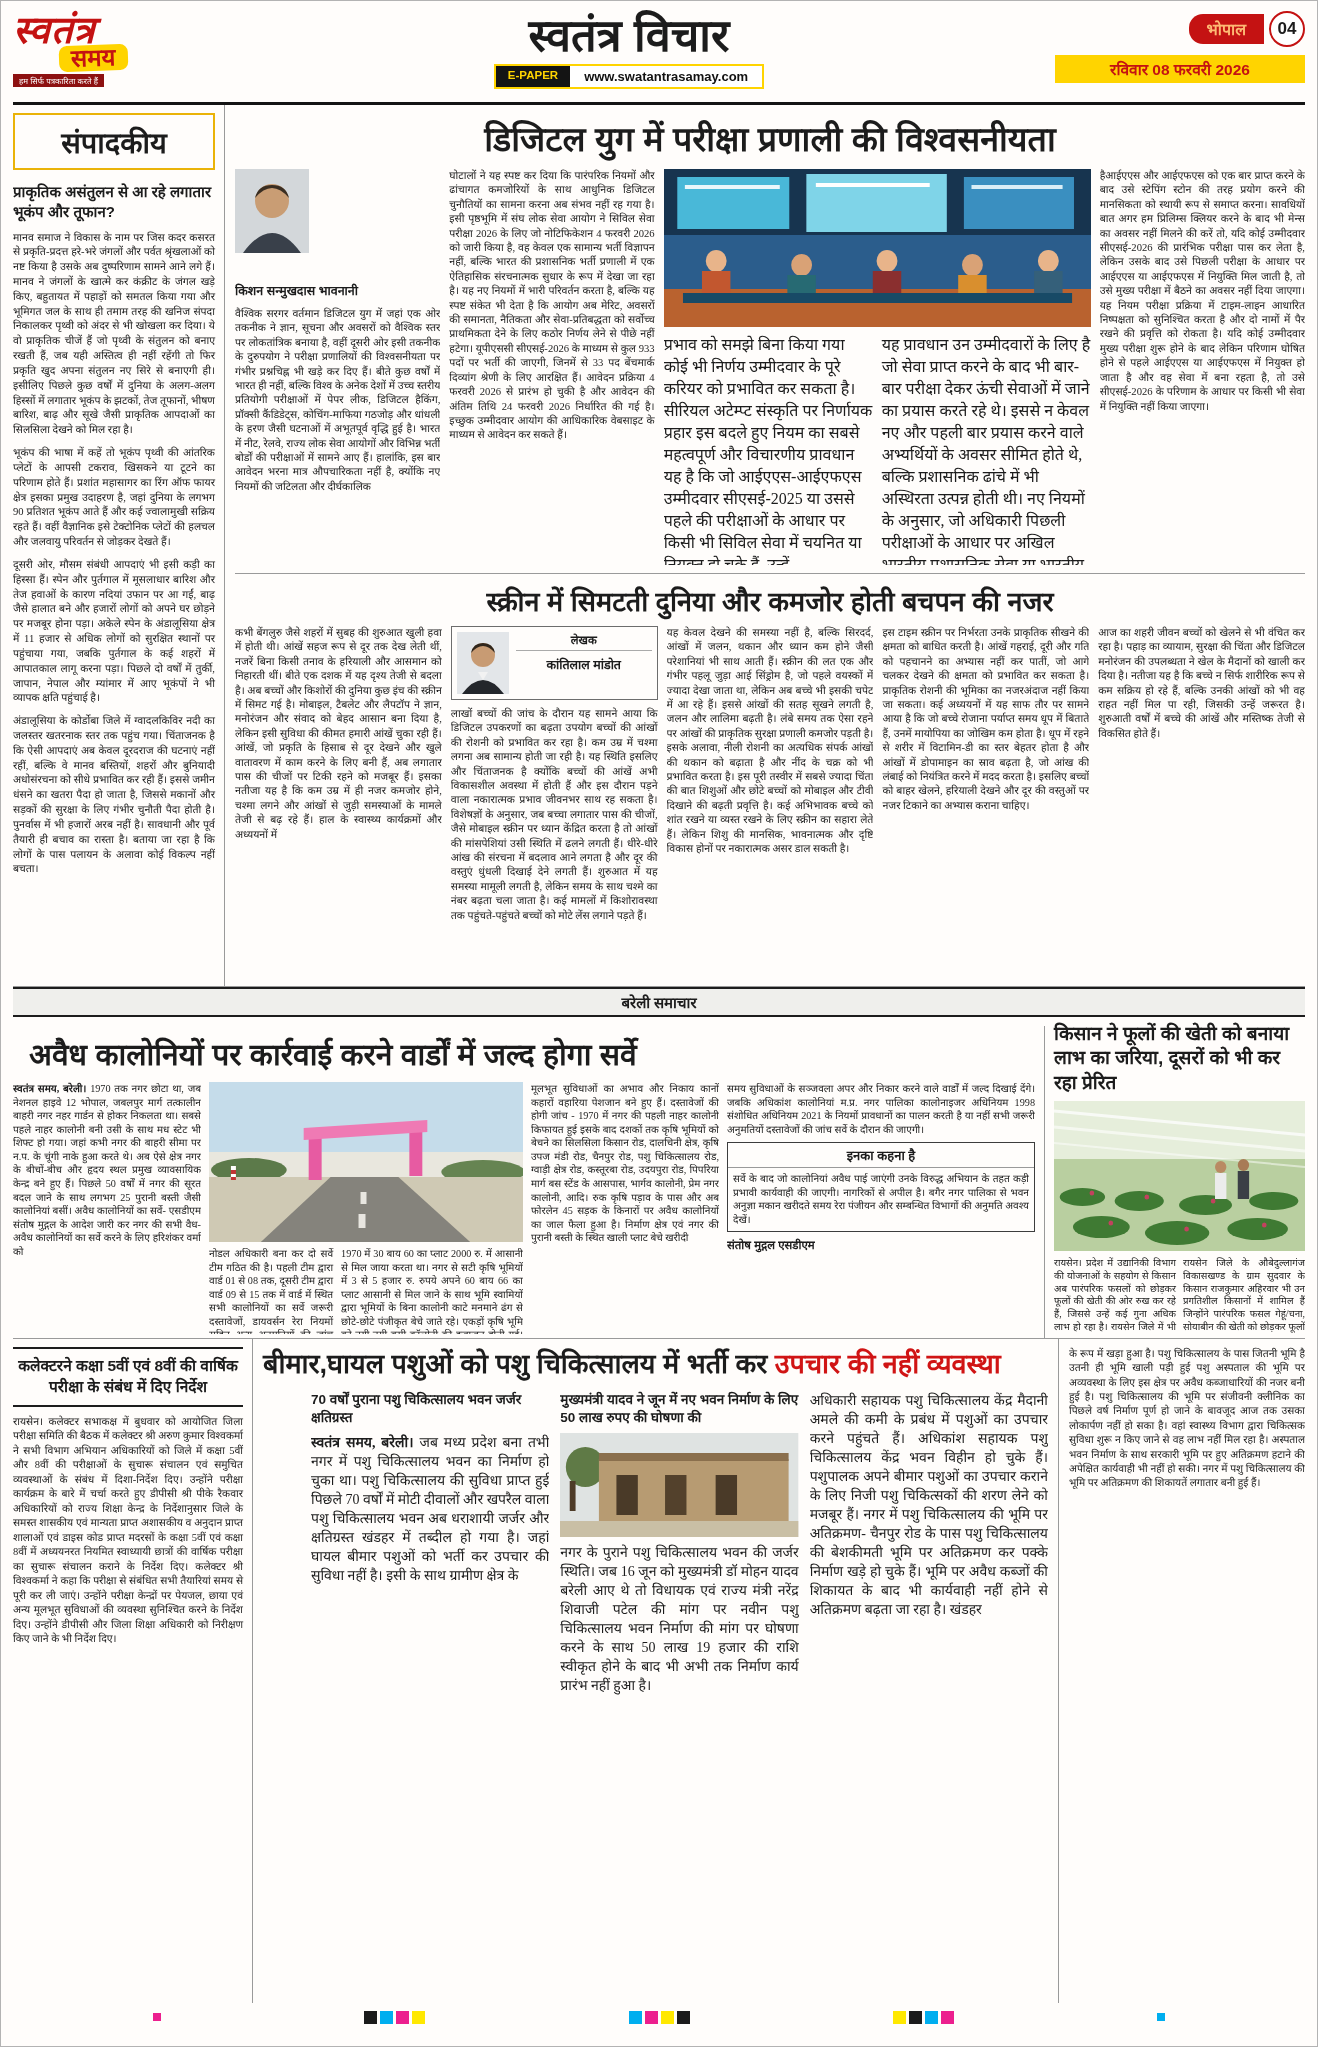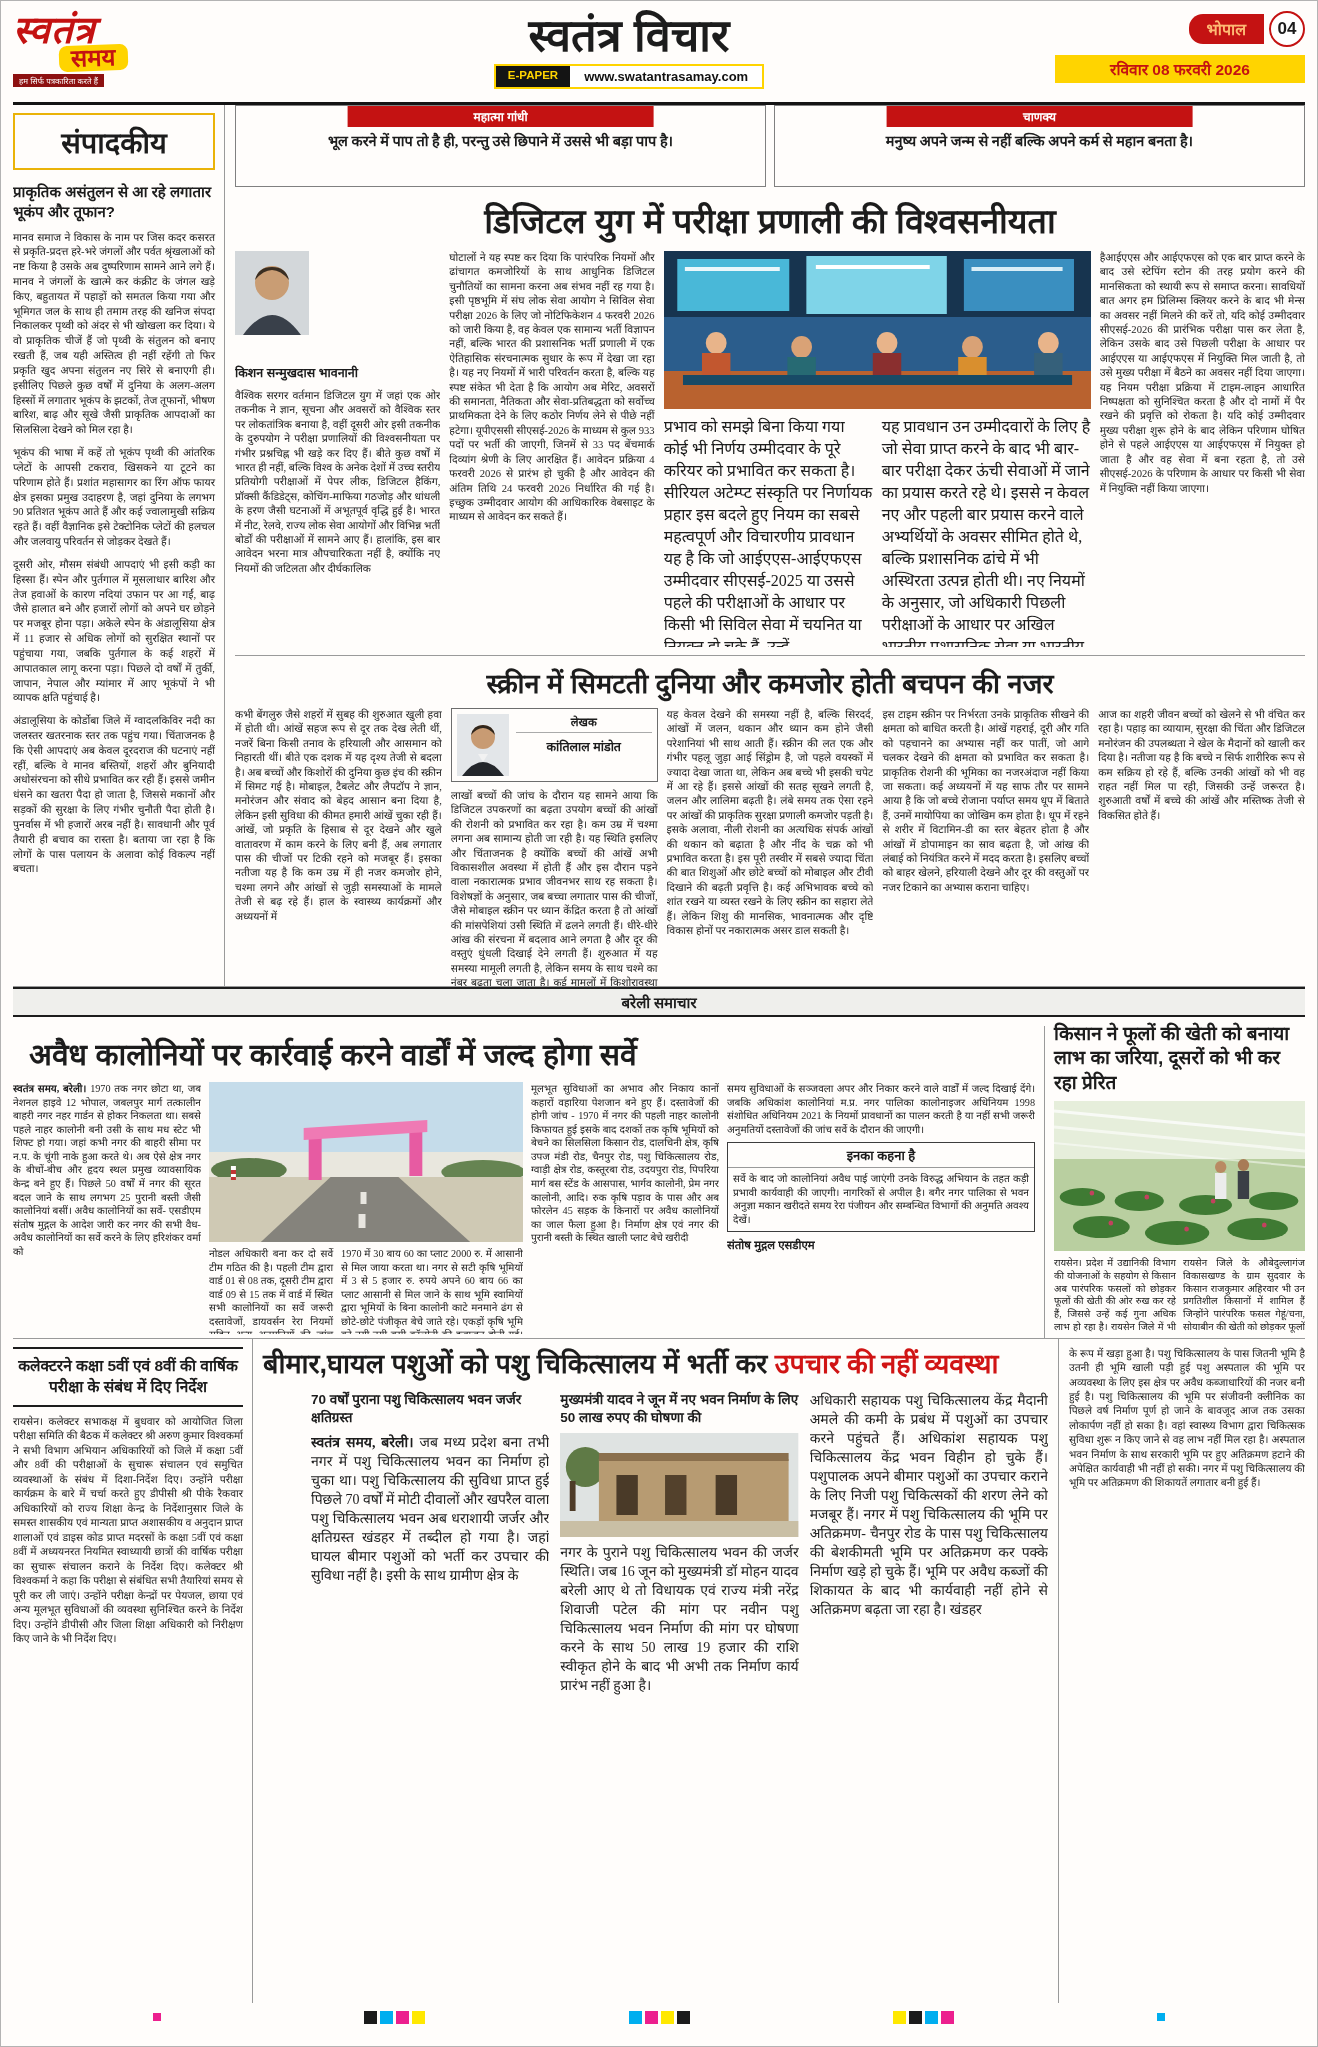--- a/index.html
+++ b/index.html
@@ -91,21 +91,21 @@
 
   
   .bottom-section { display:flex; height:664px; }
   .collector { width:240px; border-right:1px solid #9a9a9a; padding:8px 9px 0 0; overflow:hidden; }
   .collector h3 { border-top:2px solid #1d1d1d; border-bottom:2px solid #1d1d1d; font-size:15.5px; font-weight:bold;
                   text-align:center; line-height:1.35; padding:7px 2px; margin-bottom:8px; font-family:"Liberation Sans",sans-serif; }
   .collector p { font-size:10.5px; line-height:1.38; text-align:justify; }
 
   .hospital { width:806px; border-right:1px solid #9a9a9a; padding:5px 10px 0; display:flex; flex-direction:column; overflow:hidden; }
   .hosp-head { font-size:27px; font-weight:bold; line-height:1.25; padding:4px 0 9px; font-family:"Liberation Sans",sans-serif; }
-  .hosp-head .red { color:var(--headline_red,#d01414);font-family:Liberation Serif, serif; }
+  .hosp-head .red { color:var(--headline_red,#d01414); }
   .hosp-row { display:flex; gap:11px; flex:1; overflow:hidden;margin-left:48px; }
   .hcol { flex:1; overflow:hidden; }
   .hcol h4 { font-size:13.5px; font-weight:bold; line-height:1.35; margin-bottom:6px; font-family:"Liberation Sans",sans-serif; }
   .hcol p { font-size:14px; line-height:1.36; text-align:justify; }
   .hcol .img-wrap { margin-bottom:6px; }
 
   .rightcol { flex:1; padding:8px 0 0 10px; overflow:hidden; }
   .rightcol p { font-size:10.4px; line-height:1.38; text-align:justify; }
 
   
@@ -149,30 +149,20 @@
     <aside class="editorial">
       <div class="ed-title">संपादकीय</div>
       <h3 class="ed-head">प्राकृतिक असंतुलन से आ रहे लगातार भूकंप और तूफान?</h3>
       <p>मानव समाज ने विकास के नाम पर जिस कदर कसरत से प्रकृति-प्रदत्त हरे-भरे जंगलों और पर्वत श्रृंखलाओं को नष्ट किया है उसके अब दुष्परिणाम सामने आने लगे हैं। मानव ने जंगलों के खात्मे कर कंक्रीट के जंगल खड़े किए, बहुतायत में पहाड़ों को समतल किया गया और भूमिगत जल के साथ ही तमाम तरह की खनिज संपदा निकालकर पृथ्वी को अंदर से भी खोखला कर दिया। ये वो प्राकृतिक चीजें हैं जो पृथ्वी के संतुलन को बनाए रखती हैं, जब यही अस्तित्व ही नहीं रहेंगी तो फिर प्रकृति खुद अपना संतुलन नए सिरे से बनाएगी ही। इसीलिए पिछले कुछ वर्षों में दुनिया के अलग-अलग हिस्सों में लगातार भूकंप के झटकों, तेज तूफानों, भीषण बारिश, बाढ़ और सूखे जैसी प्राकृतिक आपदाओं का सिलसिला देखने को मिल रहा है।</p>
       <p>भूकंप की भाषा में कहें तो भूकंप पृथ्वी की आंतरिक प्लेटों के आपसी टकराव, खिसकने या टूटने का परिणाम होते हैं। प्रशांत महासागर का रिंग ऑफ फायर क्षेत्र इसका प्रमुख उदाहरण है, जहां दुनिया के लगभग 90 प्रतिशत भूकंप आते हैं और कई ज्वालामुखी सक्रिय रहते हैं। वहीं वैज्ञानिक इसे टेक्टोनिक प्लेटों की हलचल और जलवायु परिवर्तन से जोड़कर देखते हैं।</p>
       <p>दूसरी ओर, मौसम संबंधी आपदाएं भी इसी कड़ी का हिस्सा हैं। स्पेन और पुर्तगाल में मूसलाधार बारिश और तेज हवाओं के कारण नदियां उफान पर आ गईं, बाढ़ जैसे हालात बने और हजारों लोगों को अपने घर छोड़ने पर मजबूर होना पड़ा। अकेले स्पेन के अंडालूसिया क्षेत्र में 11 हजार से अधिक लोगों को सुरक्षित स्थानों पर पहुंचाया गया, जबकि पुर्तगाल के कई शहरों में आपातकाल लागू करना पड़ा। पिछले दो वर्षों में तुर्की, जापान, नेपाल और म्यांमार में आए भूकंपों ने भी व्यापक क्षति पहुंचाई है।</p>
       <p>अंडालूसिया के कोर्डोबा जिले में ग्वादलकिविर नदी का जलस्तर खतरनाक स्तर तक पहुंच गया। चिंताजनक है कि ऐसी आपदाएं अब केवल दूरदराज की घटनाएं नहीं रहीं, बल्कि वे मानव बस्तियों, शहरों और बुनियादी अधोसंरचना को सीधे प्रभावित कर रही हैं। इससे जमीन धंसने का खतरा पैदा हो जाता है, जिससे मकानों और सड़कों की सुरक्षा के लिए गंभीर चुनौती पैदा होती है। पुनर्वास में भी हजारों अरब नहीं है। सावधानी और पूर्व तैयारी ही बचाव का रास्ता है। बताया जा रहा है कि लोगों के पास पलायन के अलावा कोई विकल्प नहीं बचता।</p>
     </aside>
 
     <div class="main-right">
-      <div class="quotes-row">
-        <div class="quote-box">
-          <div class="quote-head">महात्मा गांधी</div>
-          <div class="quote-text">भूल करने में पाप तो है ही, परन्तु उसे छिपाने में उससे भी बड़ा पाप है।</div>
-        </div>
-        <div class="quote-box">
-          <div class="quote-head">चाणक्य</div>
-          <div class="quote-text">मनुष्य अपने जन्म से नहीं बल्कि अपने कर्म से महान बनता है।</div>
-        </div>
-      </div>
 
       <h1 class="digital-head">डिजिटल युग में परीक्षा प्रणाली की विश्वसनीयता</h1>
       <div class="digital-row">
         <div class="col">
           <div class="author-fig">
             <svg width="74" height="84" viewBox="0 0 74 84">
               <rect width="74" height="84" fill="#d3d7da"></rect>
               <circle cx="37" cy="32" r="17" fill="#c99d74"></circle>
               <path d="M20,29 q17,-20 34,0 q-3,-13 -17,-13 q-14,0 -17,13 z" fill="#3a2e22"></path>
               <path d="M8,84 q29,-40 58,0 z" fill="#39404a"></path>

